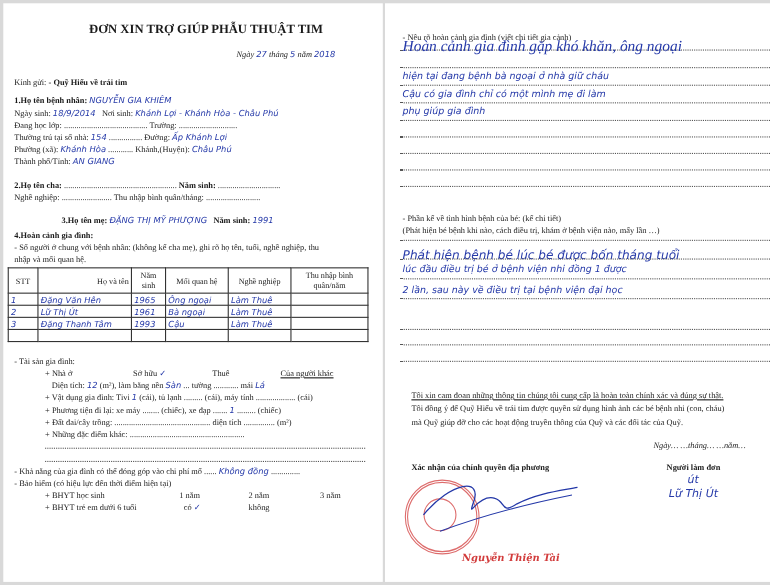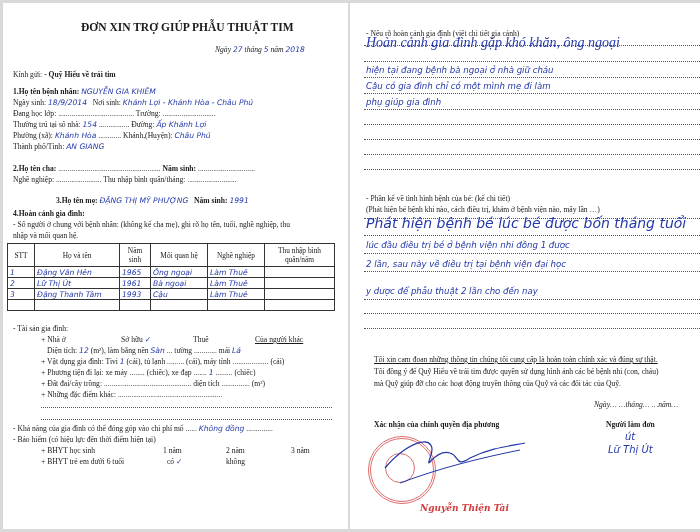--- a/index.html
+++ b/index.html
@@ -44,21 +44,21 @@
   <div class="abs s" style="left:10px;top:193px;margin-left:43px;"><span class="b">3.Họ tên mẹ:</span> <span class="hw">ĐẶNG THỊ MỸ PHƯỢNG</span> &nbsp; <span class="b">Năm sinh:</span> <span class="hw">1991</span></div>
 
   <div class="abs s b" style="left:10px;top:206px;">4.Hoàn cảnh gia đình:</div>
   <div class="abs s" style="left:10px;top:217px;">- Số người ở chung với bệnh nhân: (không kể cha mẹ), ghi rõ họ tên, tuổi, nghề nghiệp, thu</div>
   <div class="abs s" style="left:10px;top:228px;text-align:center;">nhập và mối quan hệ.</div>
 
   <table class="fam">
     <tbody>
         <tr>
       <th style="width:22px">STT</th>
-      <th style="width:80px;text-align:center">Họ và tên</th>
+      <th style="width:80px;text-align:right">Họ và tên</th>
       <th style="width:26px">Năm sinh</th>
       <th style="width:52px">Mối quan hệ</th>
       <th style="width:52px">Nghề nghiệp</th>
       <th>Thu nhập bình quân/năm</th>
     </tr>
     <tr>
       <td class="hw">1</td>
       <td class="hw">Đặng Văn Hên</td>
       <td class="hw">1965</td>
       <td class="hw">Ông ngoại</td>
@@ -128,27 +128,26 @@
   <div class="abs hw" style="left:16px;top:94px;font-size:8.6px;">phụ giúp gia đình</div>
   <div class="dotline" style="top:106px"></div>
   <div class="dotline" style="top:121px"></div>
   <div class="dotline" style="top:136px"></div>
   <div class="dotline" style="top:151px"></div>
   <div class="dotline" style="top:166px"></div>
 
   <div class="abs s" style="left:16px;top:191px;">- Phần kể về tình hình bệnh của bé: (kể chi tiết)</div>
   <div class="abs s" style="left:16px;top:202px;">(Phát hiện bé bệnh khi nào, cách điều trị, khám ở bệnh viện nào, mấy lần …)</div>
   <div class="dotline" style="top:215px"></div>
-  <div class="abs hw" style="left:16px;top:212px;font-size:14px;">Phát hiện bệnh bé lúc bé được bốn tháng tuổi</div>
+  <div class="abs hw" style="left:16px;top:222px;font-size:11px;">Phát hiện bệnh bé lúc bé được bốn tháng tuổi</div>
   <div class="dotline" style="top:232px"></div>
   <div class="abs hw" style="left:16px;top:237px;font-size:8.6px;">lúc đầu điều trị bé ở bệnh viện nhi đồng 1 được</div>
   <div class="dotline" style="top:250px"></div>
   <div class="abs hw" style="left:16px;top:256px;font-size:8.6px;">2 lần, sau này về điều trị tại bệnh viện đại học</div>
   <div class="dotline" style="top:268px"></div>
-  <div class="abs hw" style="left:16px;top:283px;font-size:8.6px;">y dược để phẫu thuật 2 lần cho đến nay</div>
   <div class="dotline" style="top:296px"></div>
   <div class="dotline" style="top:310px"></div>
   <div class="dotline" style="top:325px"></div>
 
   <div class="abs s" style="left:24px;top:352px;text-decoration:underline;">Tôi xin cam đoan những thông tin chúng tôi cung cấp là hoàn toàn chính xác và đúng sự thật.</div>
   <div class="abs s" style="left:24px;top:364px;">Tôi đồng ý để Quỹ Hiểu về trái tim được quyền sử dụng hình ảnh các bé bệnh nhi (con, cháu)</div>
   <div class="abs s" style="left:24px;top:376px;">mà Quỹ giúp đỡ cho các hoạt động truyền thông của Quỹ và các đối tác của Quỹ.</div>
   <div class="abs s" style="left:244px;top:397px;font-style:italic;">Ngày… …tháng… …năm…</div>
 
   <div class="abs s b" style="left:24px;top:417px;">Xác nhận của chính quyền địa phương</div>

